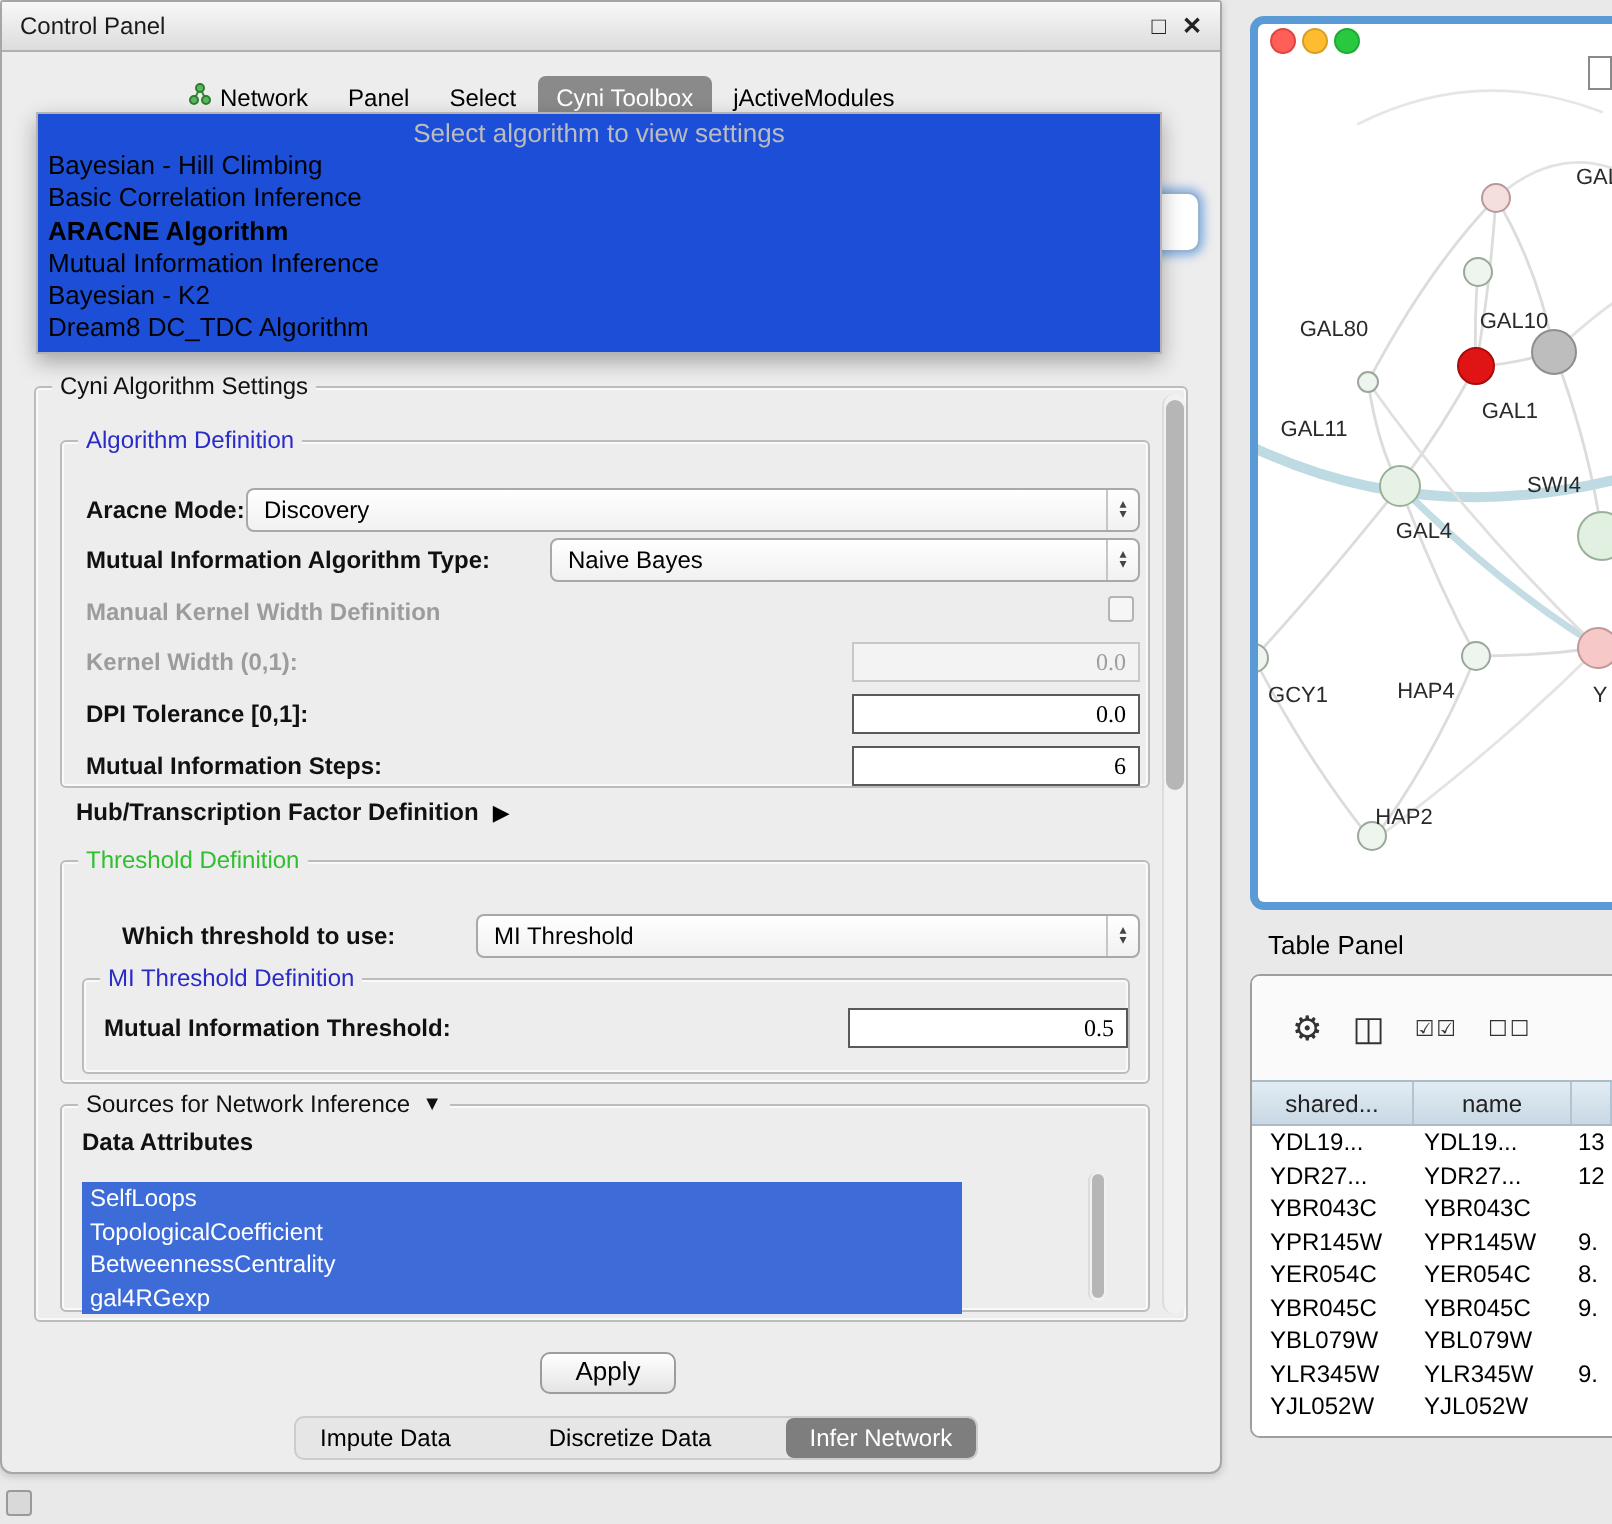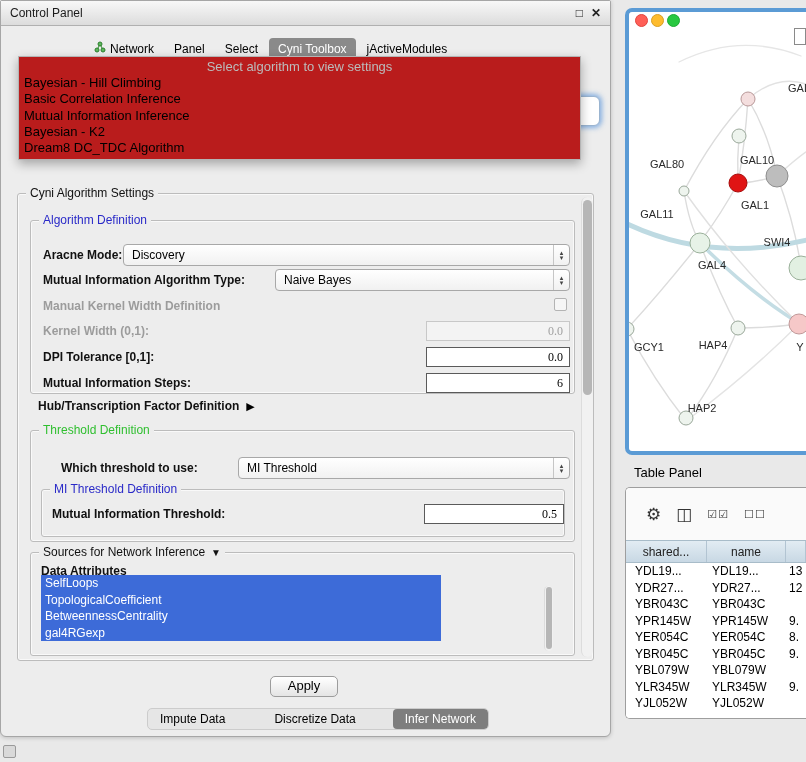--- a/index.html
+++ b/index.html
@@ -10,21 +10,21 @@
   
   .cp{position:absolute;left:0;top:0;width:611px;height:737px;background:#ededed;border:1px solid #a6a6a6;border-radius:2px 2px 6px 6px;box-shadow:0 1px 4px rgba(0,0,0,.18);}
   .titlebar{height:25px;background:linear-gradient(#f8f8f8,#dcdcdc);border-bottom:1px solid #b0b0b0;display:flex;align-items:center;padding:0 9px;}
   .tb-title{font-size:12px;color:#1a1a1a;flex:1;}
   .tb-btn{font-size:12px;color:#222;margin-left:8px;cursor:default;}
   .tabs{position:absolute;left:84px;top:36px;display:flex;align-items:center;gap:2px;z-index:2;}
   .tab{display:flex;align-items:center;gap:4px;padding:4px 9px;border-radius:4px;font-size:12px;color:#000;white-space:nowrap;}
   .tab.selected{background:#8a8a8a;color:#fff;}
 
   
-  .dropdown{position:absolute;left:17px;top:55px;width:563px;background:#b91c1c;border:1px solid #b4b4b4;box-shadow:0 4px 10px rgba(0,0,0,.3);z-index:30;padding:1px 0 3px;}
+  .dropdown{position:absolute;left:17px;top:55px;width:563px;background:#1d4ed8;border:1px solid #b4b4b4;box-shadow:0 4px 10px rgba(0,0,0,.3);z-index:30;padding:1px 0 3px;}
   .dd-ph{text-align:center;color:#bcbcbc;font-size:13px;line-height:17px;}
   .dd-item{font-size:13px;line-height:16.3px;padding:0 5px;white-space:nowrap;color:#000;}
   .dd-item.selected{font-weight:bold;}
   .combo-behind{position:absolute;left:552px;top:95px;width:47px;height:30px;background:#fff;border:1px solid #9ab4d0;border-radius:6px;box-shadow:0 0 5px 2px rgba(100,155,220,.75);z-index:5;}
 
   
   .groupbox{position:absolute;border:1px solid #bcbcbc;border-radius:3px;box-shadow:inset 0 0 0 1px rgba(255,255,255,.65);}
   .group-label{position:absolute;top:-8px;left:8px;background:#ededed;padding:0 4px;font-size:12px;white-space:nowrap;}
   .blue{color:#2a2ac8;}
   .green{color:#2fbf2f;}
@@ -110,20 +110,21 @@
         </div>
       </nav>
 
     <div class="combo-behind"></div>
 
     <div class="dropdown">
       <div class="dd-ph">Select algorithm to view settings</div>
       <div id="dd-list">
           <div class="dd-item">Bayesian - Hill Climbing</div>
           <div class="dd-item">Basic Correlation Inference</div>
+          <div class="dd-item selected">ARACNE Algorithm</div>
           <div class="dd-item">Mutual Information Inference</div>
           <div class="dd-item">Bayesian - K2</div>
           <div class="dd-item">Dream8 DC_TDC Algorithm</div>
         </div>
     </div>
 
     <div class="groupbox" style="left:16px;top:192px;width:577px;height:468px;">
       <span class="group-label">Cyni Algorithm Settings</span>
 
       <div class="scrollbar" style="left:563px;top:3px;width:12px;height:460px;">
@@ -187,21 +188,21 @@
           <div class="field" style="left:382px;top:14px;width:140px;">0.5</div>
         </div>
       </div>
 
       <div class="groupbox" style="left:12px;top:358px;width:545px;height:104px;">
         <span class="group-label" style="display:flex;align-items:center;gap:6px;">
           <span>Sources for Network Inference</span>
           <span style="font-size:10px;">▼</span>
         </span>
         <span class="lbl" style="left:10px;top:10px;">Data Attributes</span>
-        <div class="attr-list" id="attr-list" style="left:10px;top:22px;width:400px;height:70px;">
+        <div class="attr-list" id="attr-list" style="left:10px;top:38px;width:440px;height:70px;">
             <div class="attr-item">SelfLoops</div>
             <div class="attr-item">TopologicalCoefficient</div>
             <div class="attr-item">BetweennessCentrality</div>
             <div class="attr-item">gal4RGexp</div>
           </div>
         <div class="scrollbar" style="left:513px;top:33px;width:9px;height:65px;">
           <div class="thumb" style="top:1px;height:62px;"></div>
         </div>
       </div>
     </div>

